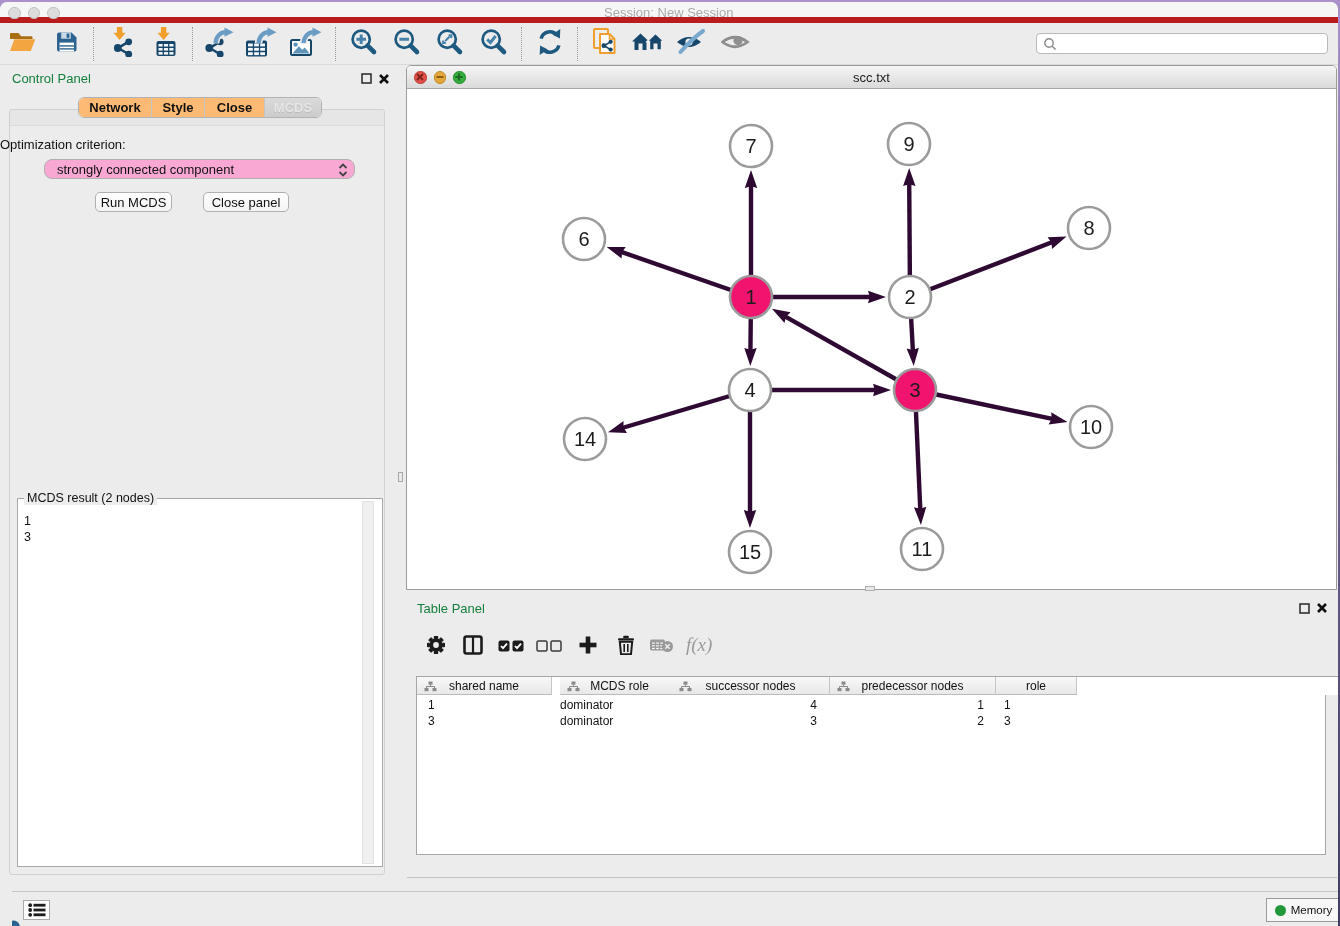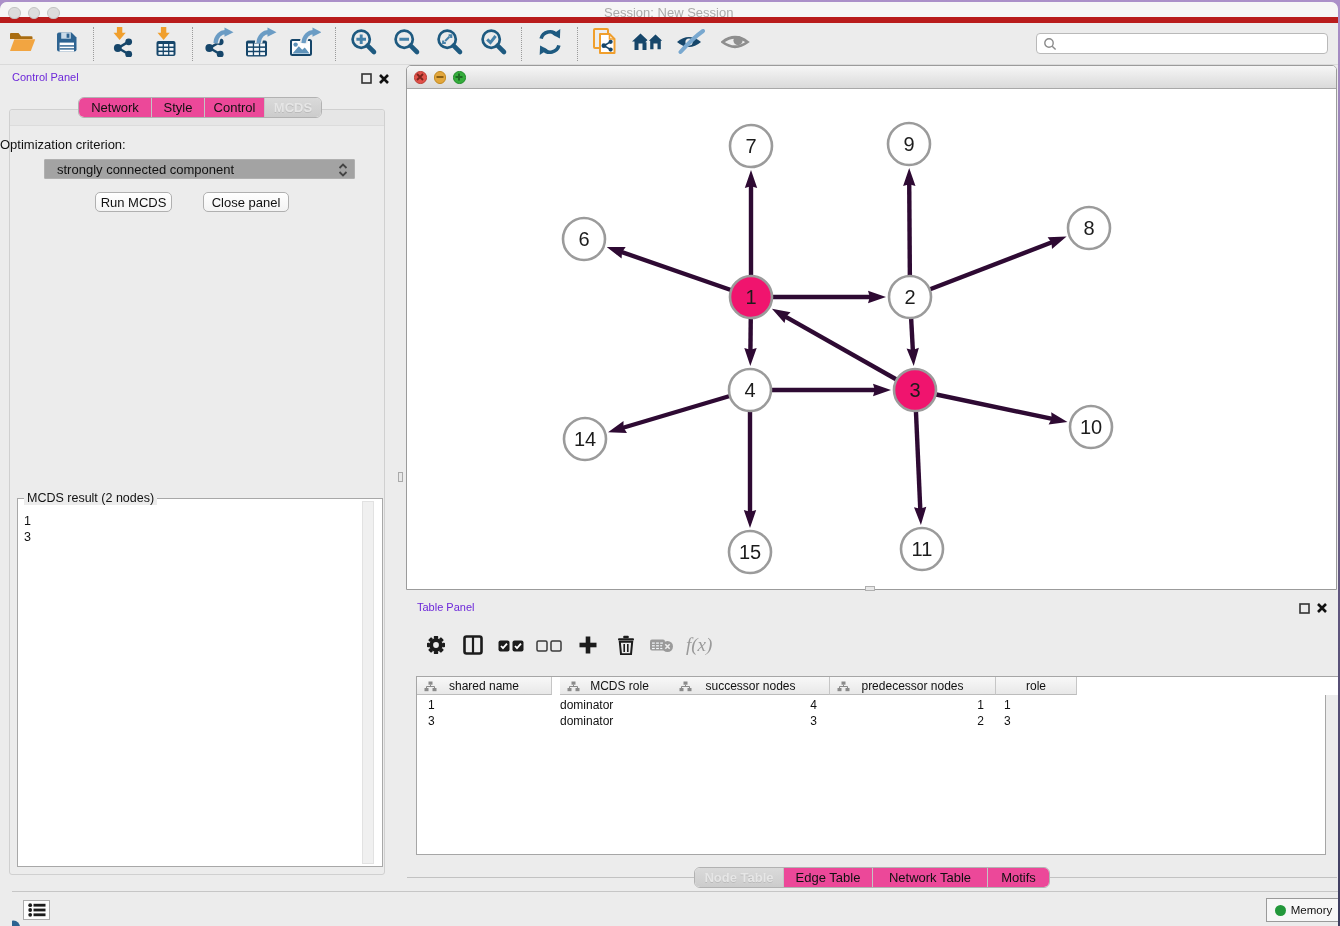--- a/index.html
+++ b/index.html
@@ -5,23 +5,23 @@
 body{font-family:"Liberation Sans",sans-serif;background:linear-gradient(#ab90c9,#6a5d88 55%,#3d3c5e);position:relative}
 #win{position:absolute;left:0;top:2px;right:2.5px;bottom:0;background:#ececec;border-radius:7px 7px 0 0;overflow:hidden}
 #content{position:absolute;left:0;top:-2px;width:100%;height:926px}
 .abs{position:absolute}
 .ticon{position:absolute;transform:translate(-50%,-50%)}
 .tsep{position:absolute;top:27px;height:34px;border-left:1px dotted #9a9a9a;width:0}
 #titlebar{position:absolute;left:0;top:2px;width:100%;height:21px;background:#f6f6f6;border-bottom:6px solid #b91c1c;border-radius:7px 7px 0 0}
 .tl{position:absolute;top:4.5px;width:12.5px;height:12.5px;border-radius:50%;background:#dcdcdc;border:1px solid #c2c2c2}
 #toolbar{position:absolute;left:0;top:23px;width:100%;height:42px;border-bottom:1px solid #dadada}
 #search{position:absolute;left:1036px;top:33px;width:292px;height:21px;background:#fff;border:1px solid #b9b9b9;border-radius:4px}
-.panel-title{font-size:11px;color:#6d28d9}
+.panel-title{font-size:13px;color:#15803d}
 .tabstrip{position:absolute;display:flex;height:21px;border:1px solid #b2b2b2;border-radius:6px;overflow:hidden;background:#fff}
-.tab{display:flex;align-items:center;justify-content:center;font-size:13px;font-weight:normal;color:#111;border-right:1px solid #c4c4c4;background:#ec4899}
+.tab{display:flex;align-items:center;justify-content:center;font-size:13px;font-weight:bold;color:#111;border-right:1px solid #c4c4c4;background:#fdba74}
 .tab:last-child{border-right:none}
 .tab.sel{background:linear-gradient(#dadada,#cccccc);color:#e6e6e6;font-weight:bold;text-shadow:0 1px 0 #bbb}
 .btn{position:absolute;background:linear-gradient(#ffffff,#f3f3f3);border:1px solid #b0b0b0;border-radius:5px;font-size:13px;color:#111;display:flex;align-items:center;justify-content:center}
 #cp-content{position:absolute;left:9px;top:109px;width:376px;height:766px;border:1px solid #d0d0d0;border-radius:3px}
 #fieldset{position:absolute;left:17px;top:498px;width:366px;height:369px;border:1px solid #a8a8a8;background:#fff}
 #fieldset-label{position:absolute;left:24px;top:491px;background:#ececec;padding:0 3px;font-size:12.5px;color:#111}
 #netwin{position:absolute;left:406px;top:65px;width:931px;height:525px;background:#fff;border:1px solid #9b9b9b;border-radius:5px 5px 0 0}
 #nettitle{position:absolute;left:0;top:0;width:100%;height:23px;background:linear-gradient(#f6f6f6,#dadada);border-bottom:1px solid #a8a8a8;border-radius:4px 4px 0 0}
 .light{position:absolute;top:5px;width:12.5px;height:12.5px;border-radius:50%;box-sizing:border-box}
 .hicon{position:absolute;transform:translate(-50%,-50%)}
@@ -210,25 +210,25 @@
       </svg>
       <svg class="abs" width="12" height="12" style="left:378px;top:73px">
         <path d="M2 2 L10 10 M10 2 L2 10" stroke="#111" stroke-width="2.6"></path>
       </svg>
       <div id="cp-content">
         <div style="position:absolute;left:0;top:0;right:0;height:16px;background:#e6e6e6;border-bottom:1px solid #dcdcdc;border-radius:3px 3px 0 0"></div>
       </div>
       <div class="tabstrip" style="left:78px;top:97px">
         <div class="tab" style="width:73px">Network</div>
         <div class="tab" style="width:53px">Style</div>
-        <div class="tab" style="width:60px">Control</div>
+        <div class="tab" style="width:60px">Close</div>
         <div class="tab sel" style="width:56px">MCDS</div>
       </div>
       <div class="abs" style="left:0;top:137px;width:400px;text-align:left;font-size:13px;color:#111">Optimization criterion:</div>
-      <div class="abs" style="left:44px;top:159px;width:311px;height:20px;background:#a3a3a3;border:1px solid #b0b0b0;border-radius:1px">
+      <div class="abs" style="left:44px;top:159px;width:311px;height:20px;background:#f9a8d4;border:1px solid #b0b0b0;border-radius:8px">
         <div style="position:absolute;left:12px;top:2px;font-size:13px;color:#111">strongly connected component</div>
         <svg width="12" height="16" style="position:absolute;right:5px;top:2px">
           <path d="M2.5 6 L6 2.5 L9.5 6" fill="none" stroke="#444" stroke-width="1.8"></path>
           <path d="M2.5 10 L6 13.5 L9.5 10" fill="none" stroke="#444" stroke-width="1.8"></path>
         </svg>
       </div>
       <div class="btn" style="left:95px;top:192px;width:77px;height:20px">Run MCDS</div>
       <div class="btn" style="left:203px;top:192px;width:86px;height:20px">Close panel</div>
       <div id="fieldset">
         <div style="position:absolute;right:8px;top:2px;bottom:2px;width:12px;background:#f0f0f0;border:1px solid #e2e2e2"></div>
@@ -244,20 +244,21 @@
           <div class="light" style="left:46px;background:#35ad3c;border:1px solid #1f8c29"></div>
           <svg width="8" height="8" style="position:absolute;left:9.2px;top:7.2px">
             <path d="M1 1 L7 7 M7 1 L1 7" stroke="#7c241c" stroke-width="1.8"></path>
           </svg>
           <svg width="8" height="8" style="position:absolute;left:28.7px;top:7.2px">
             <line x1="0.5" y1="4" x2="7.5" y2="4" stroke="#8a5f12" stroke-width="2"></line>
           </svg>
           <svg width="8" height="8" style="position:absolute;left:48.2px;top:7.2px">
             <path d="M4 0.5 L4 7.5 M0.5 4 L7.5 4" stroke="#1d6b23" stroke-width="2"></path>
           </svg>
+          <div style="position:absolute;left:0;width:100%;top:4px;text-align:center;font-size:13px;color:#1a1a1a">scc.txt</div>
         </div>
         <svg width="929" height="500" style="position:absolute;left:0;top:22px">
 <line x1="344" y1="209" x2="344.0" y2="95.0" stroke="#2e0a33" stroke-width="4.4"></line>
 <polygon points="344.0,82.0 350.2,100.0 344.0,98.2 337.8,100.0" fill="#2e0a33"></polygon>
 <line x1="344" y1="209" x2="212.0" y2="163.1" stroke="#2e0a33" stroke-width="4.4"></line>
 <polygon points="199.7,158.9 218.7,158.9 215.0,164.2 214.6,170.6" fill="#2e0a33"></polygon>
 <line x1="344" y1="209" x2="466.0" y2="209.0" stroke="#2e0a33" stroke-width="4.4"></line>
 <polygon points="479.0,209.0 461.0,215.2 462.8,209.0 461.0,202.8" fill="#2e0a33"></polygon>
 <line x1="344" y1="209" x2="343.4" y2="265.0" stroke="#2e0a33" stroke-width="4.4"></line>
 <polygon points="343.3,278.0 337.3,259.9 343.4,261.8 349.7,260.1" fill="#2e0a33"></polygon>
@@ -402,26 +403,20 @@
         <div class="cell" style="left:255px;top:2px;width:145px;text-align:right">4</div>
         <div class="cell" style="left:420px;top:2px;width:147px;text-align:right">1</div>
         <div class="cell" style="left:587px;top:2px">1</div>
         <div class="cell" style="left:11px;top:18px">3</div>
         <div class="cell" style="left:143px;top:18px">dominator</div>
         <div class="cell" style="left:255px;top:18px;width:145px;text-align:right">3</div>
         <div class="cell" style="left:420px;top:18px;width:147px;text-align:right">2</div>
         <div class="cell" style="left:587px;top:18px">3</div>
       </div>
       <div class="abs" style="left:407px;top:877px;width:930px;height:1px;background:#c2c2c2"></div>
-      <div id="bottomtabs">
-        <div class="tab sel" style="width:89px">Node Table</div>
-        <div class="tab" style="width:89px">Edge Table</div>
-        <div class="tab" style="width:115px">Network Table</div>
-        <div class="tab" style="width:61px">Motifs</div>
-      </div>
 <div id="statusbar">
         <div style="position:absolute;left:11px;top:8px;width:27px;height:20px;background:#fdfdfd;border:1px solid #ababab;display:flex;align-items:center;justify-content:center">
           <svg width="18" height="14" viewBox="0 0 18 14">
             <g fill="#1c1c1c">
               <circle cx="2.2" cy="2.2" r="1.9"></circle>
               <circle cx="2.2" cy="7" r="1.9"></circle>
               <circle cx="2.2" cy="11.8" r="1.9"></circle>
               <rect x="5.5" y="0.8" width="12" height="2.8"></rect>
               <rect x="5.5" y="5.6" width="12" height="2.8"></rect>
               <rect x="5.5" y="10.4" width="12" height="2.8"></rect>

